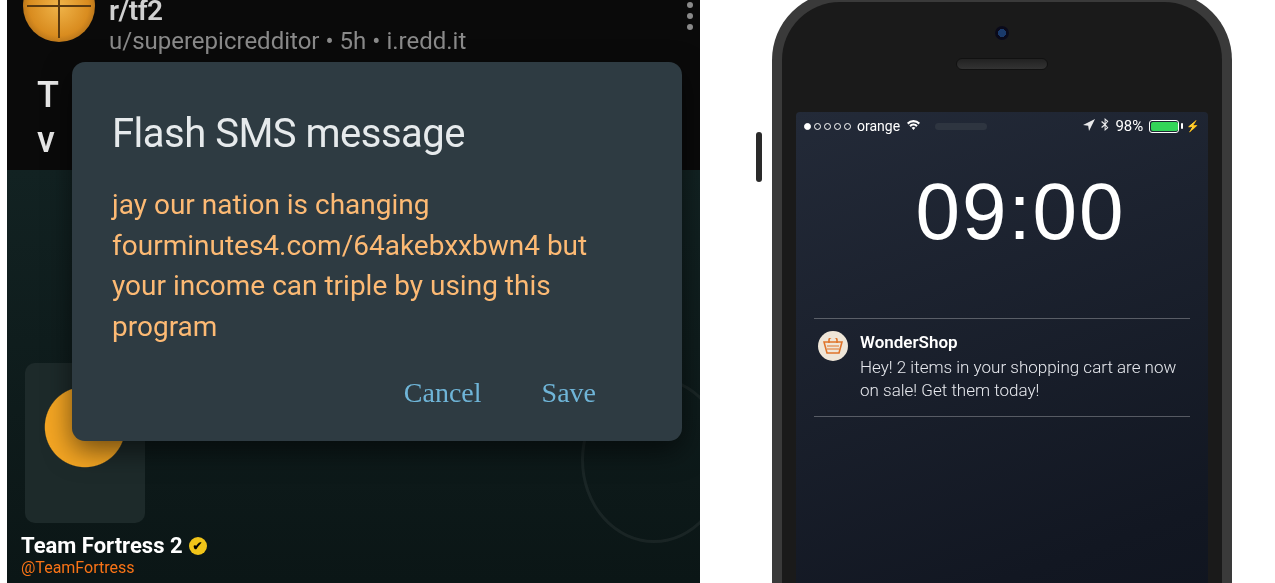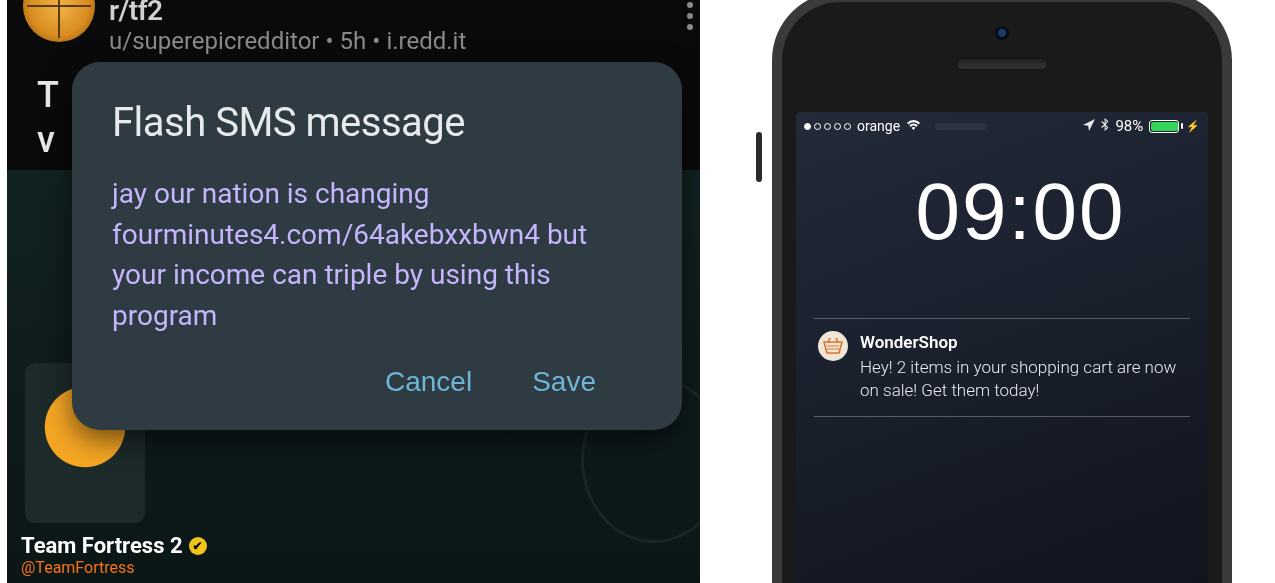--- a/index.html
+++ b/index.html
@@ -100,51 +100,52 @@
     display:inline-flex; align-items:center; justify-content:center;
     font-size:12px; color:#000;
   }
 
   
   .dialog {
     position: absolute;
     left: 65px; top: 62px;
     width: 610px;
     background: #2e3b42;
-    border-radius: 28px;
-    padding: 37px 40px 20px 40px;
+    border-radius: 13px;
+    padding: 48px 40px 20px 40px;
     color: #c6cdd0;
     box-shadow: 0 10px 28px rgba(0,0,0,.55);
   }
   .dialog-title {
     color: #e6eaec;
     font-size: 40px;
     font-weight: 400;
     margin-bottom: 28px;
     letter-spacing: -0.5px;
   }
   .dialog-body {
     font-size: 28px;
     line-height: 1.45;
-    color: #c4b5fd;
+    color: #fdba74;
     margin-bottom: 30px;
   }
   .dialog-actions {
     display: flex;
     justify-content: flex-end;
     gap: 60px;
     padding-right: 46px;
     padding-bottom: 12px;
   }
   .dialog-actions button {
     background: none; border: none;
     color: #6fb5d8;
     font-size: 28px;
     font-weight: 500;
     cursor: pointer;
+    font-family: Liberation Serif, serif;
   }
 
   
   .right-panel {
     position: absolute;
     left: 700px; top: 0;
     width: 575px; height: 583px;
     background: #fff;
   }
   .phone {

